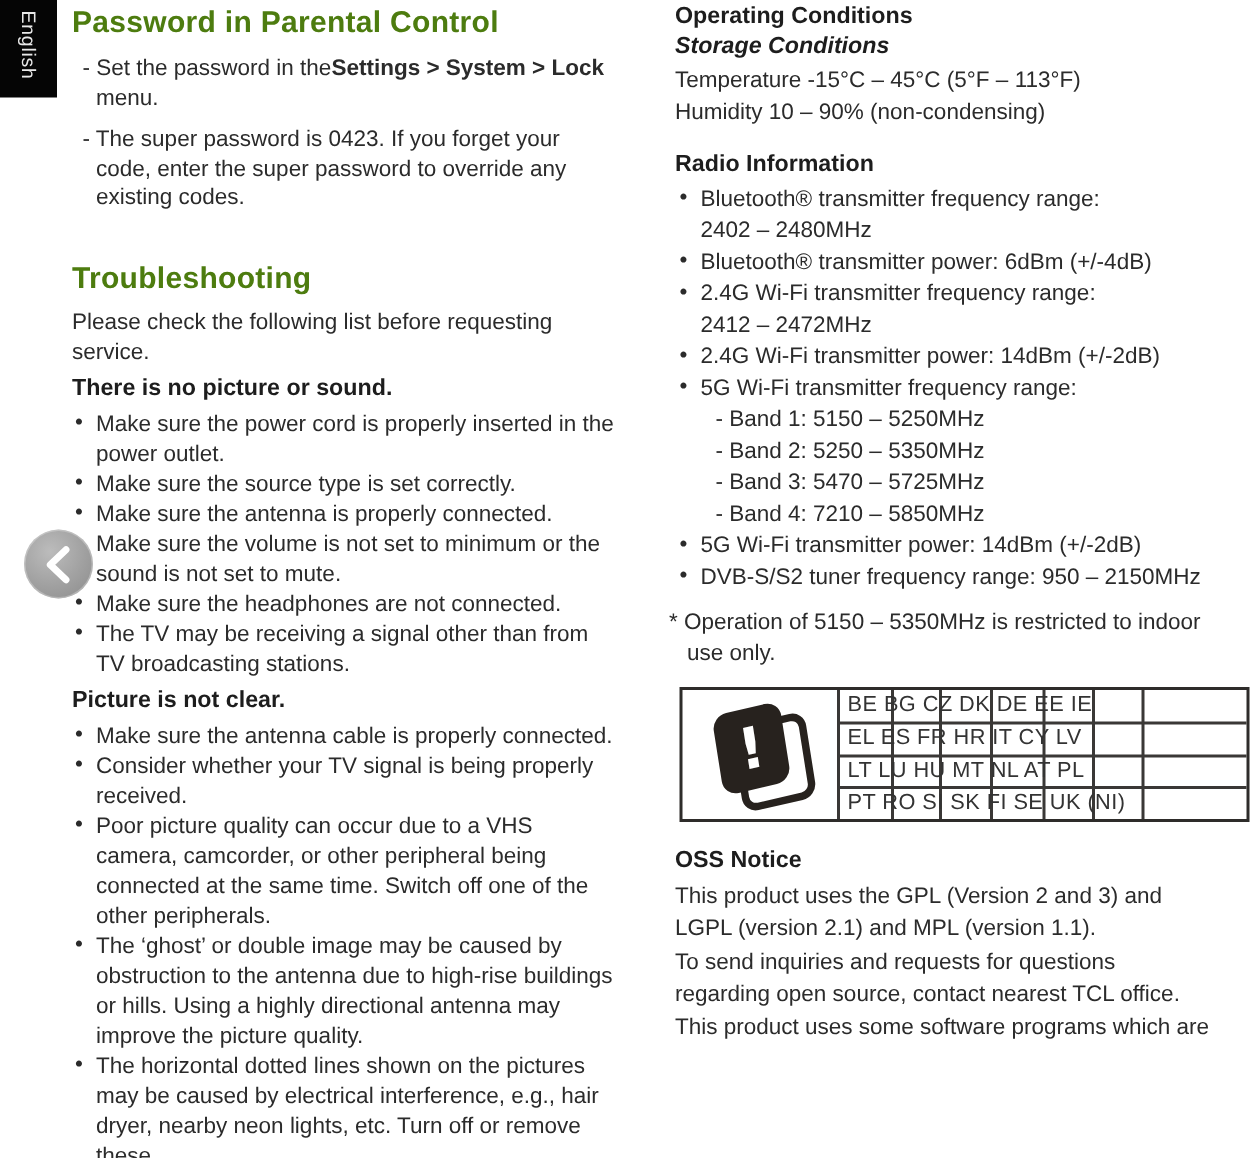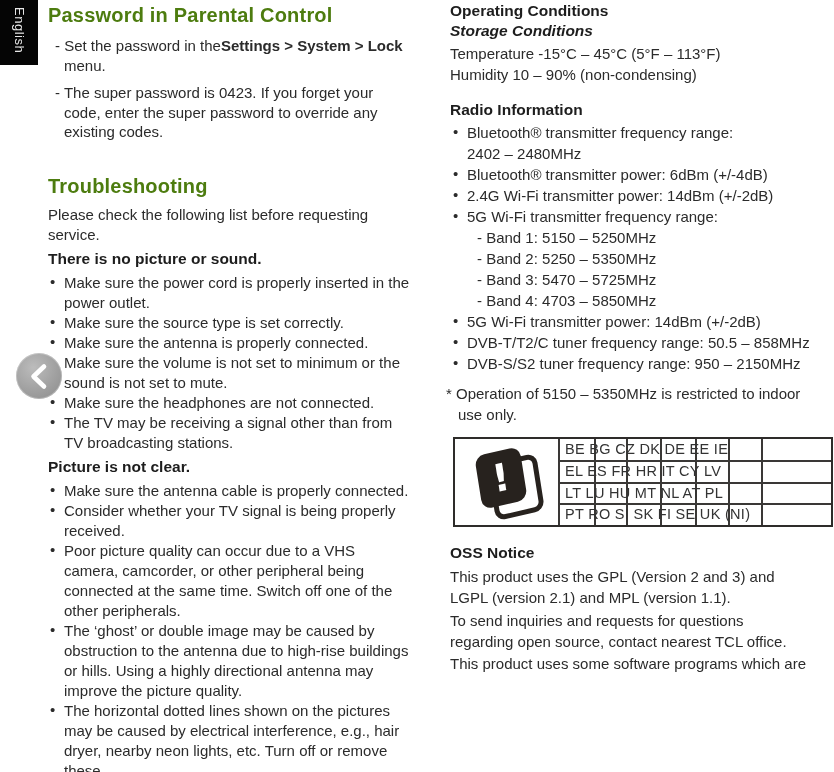--- a/index.html
+++ b/index.html
@@ -149,30 +149,31 @@
 
   <h3 class="spec-heading">Storage Conditions</h3>
   <p class="spec-body pre">Temperature -15°C – 45°C (5°F – 113°F)
 Humidity 10 – 90% (non-condensing)</p>
 
   <h3 class="radio-heading">Radio Information</h3>
   <ul class="bullets radio-list">
     <li class="bullet pre">Bluetooth® transmitter frequency range:
 2402 – 2480MHz</li>
     <li class="bullet pre">Bluetooth® transmitter power: 6dBm (+/-4dB)</li>
+    <li class="bullet pre">2.4G Wi-Fi transmitter frequency range:
+2412 – 2472MHz</li>
     <li class="bullet pre">2.4G Wi-Fi transmitter power: 14dBm (+/-2dB)</li>
     <li class="bullet">
       <span class="pre">5G Wi-Fi transmitter frequency range:</span>
       <div class="band-line">- Band 1: 5150 – 5250MHz</div>
       <div class="band-line">- Band 2: 5250 – 5350MHz</div>
       <div class="band-line">- Band 3: 5470 – 5725MHz</div>
-      <div class="band-line">- Band 4: 4703 – 5850MHz</div>
+      <div class="band-line">- Band 4: 7210 – 5850MHz</div>
     </li>
     <li class="bullet pre">5G Wi-Fi transmitter power: 14dBm (+/-2dB)</li>
-    <li class="bullet pre">DVB-T/T2/C tuner frequency range: 50.5 – 858MHz</li>
     <li class="bullet pre">DVB-S/S2 tuner frequency range: 950 – 2150MHz</li>
   </ul>
   <p class="star-note pre">* Operation of 5150 – 5350MHz is restricted to indoor
 use only.</p>
 
   <div class="eu-table">
     <div class="icon-cell">
       <div class="alert-icon">
         <div class="alert-back"></div>
         <div class="alert-front">

